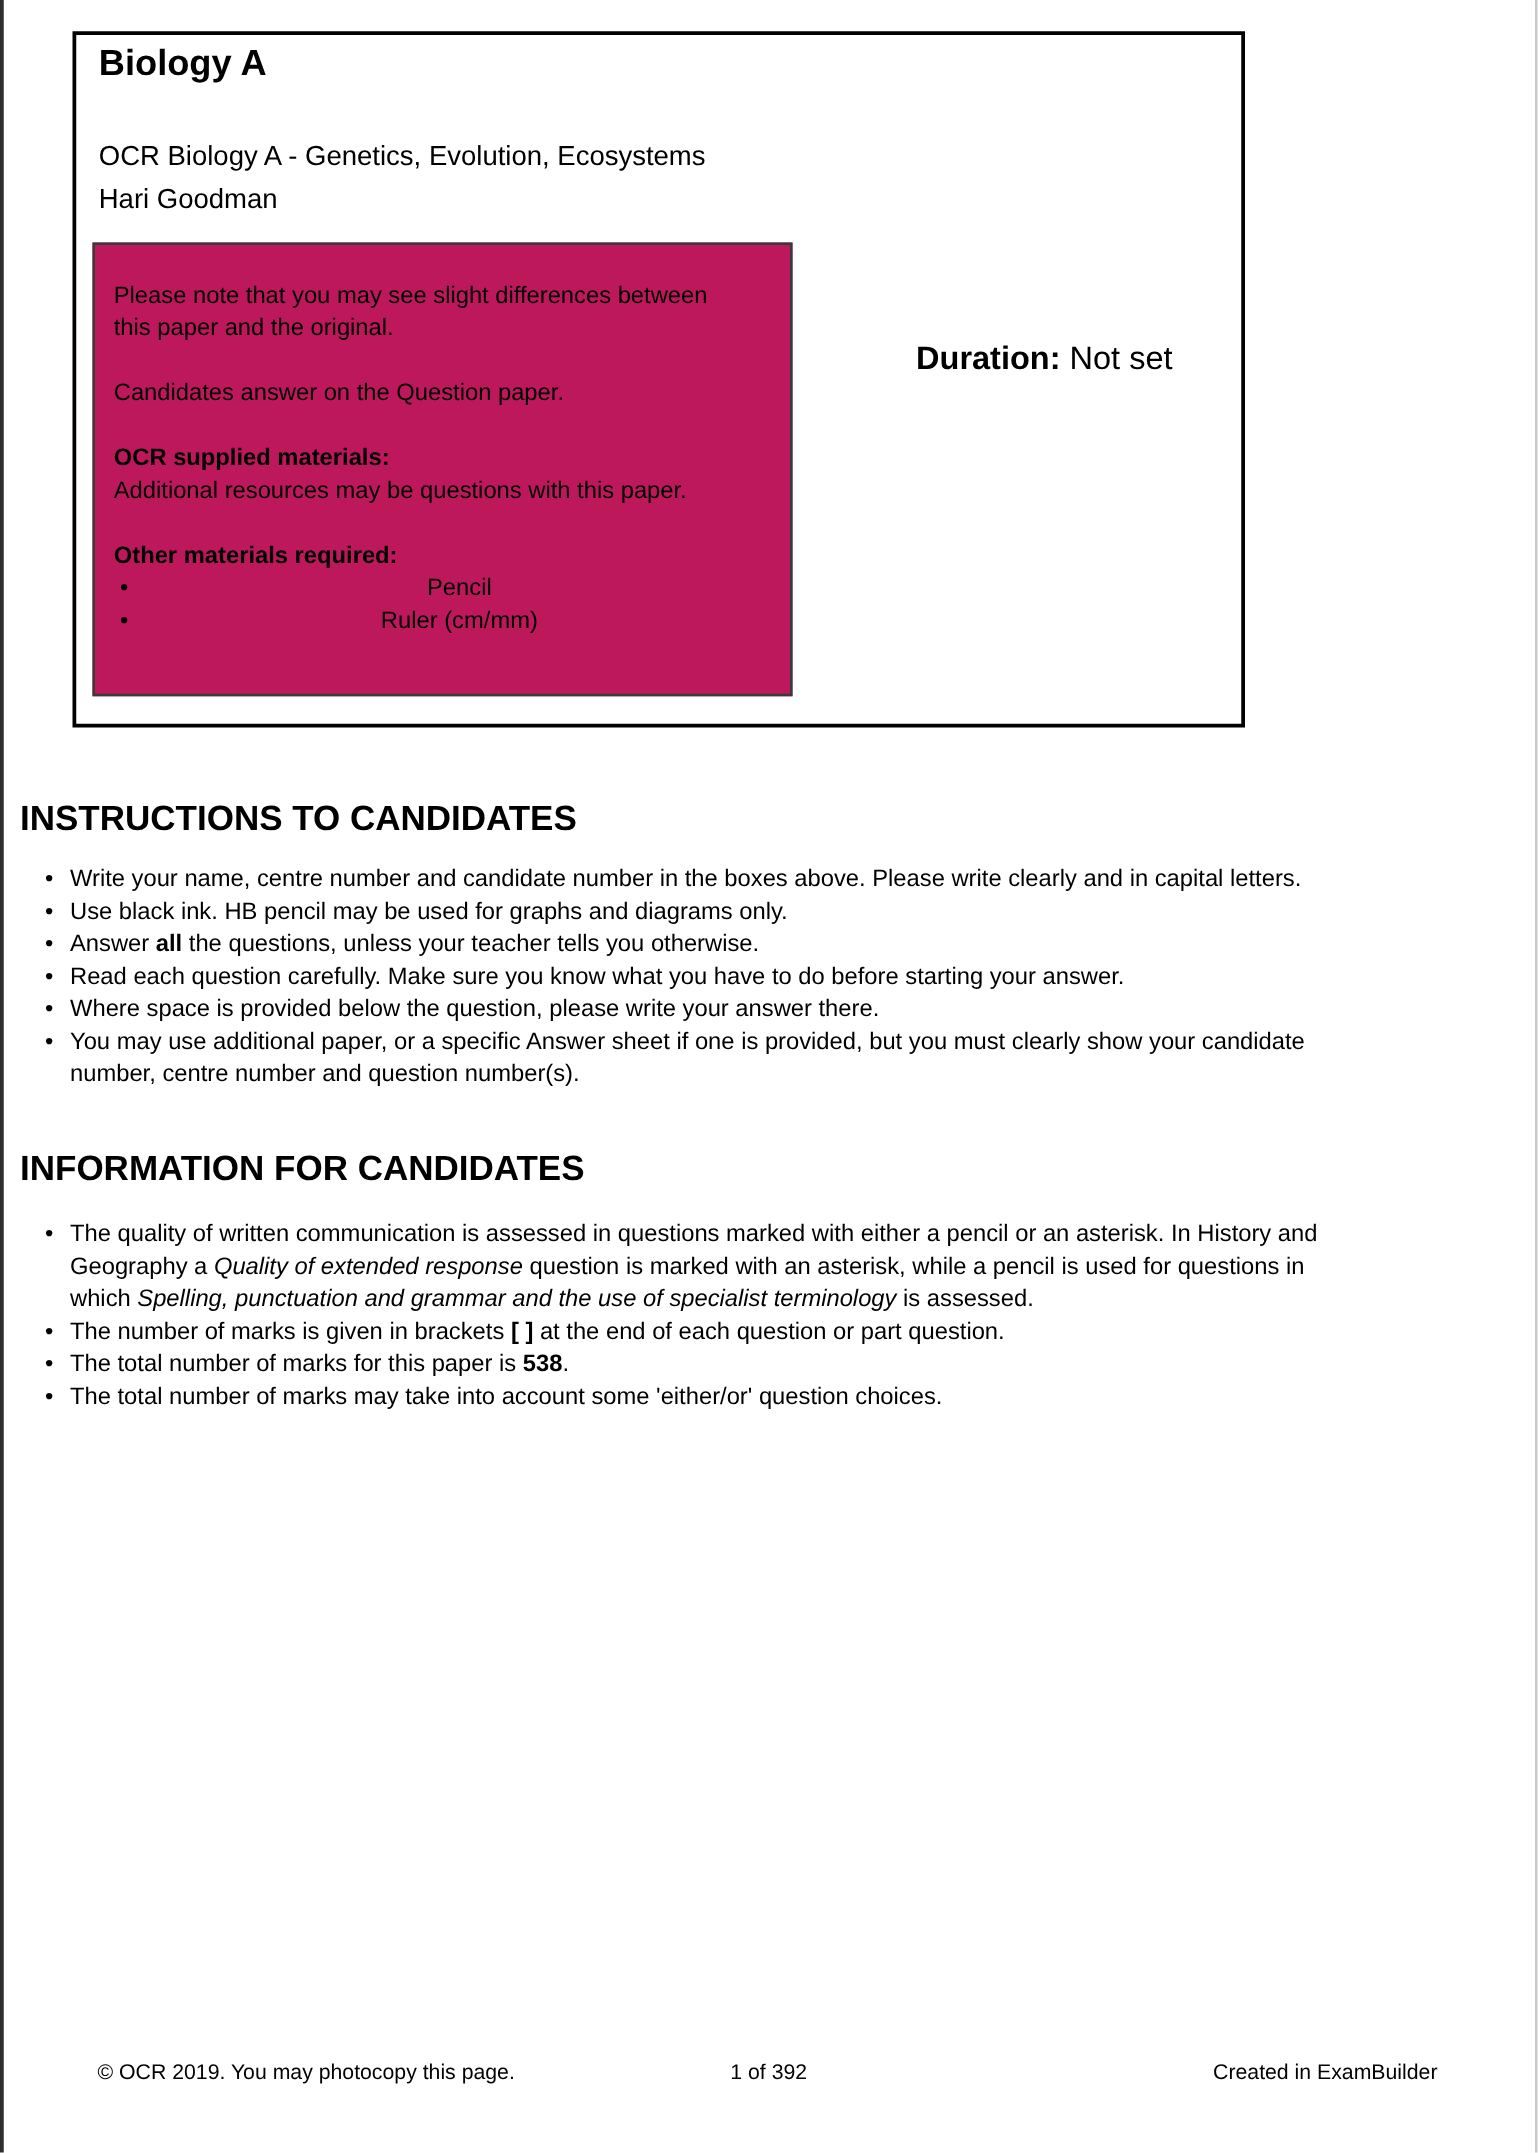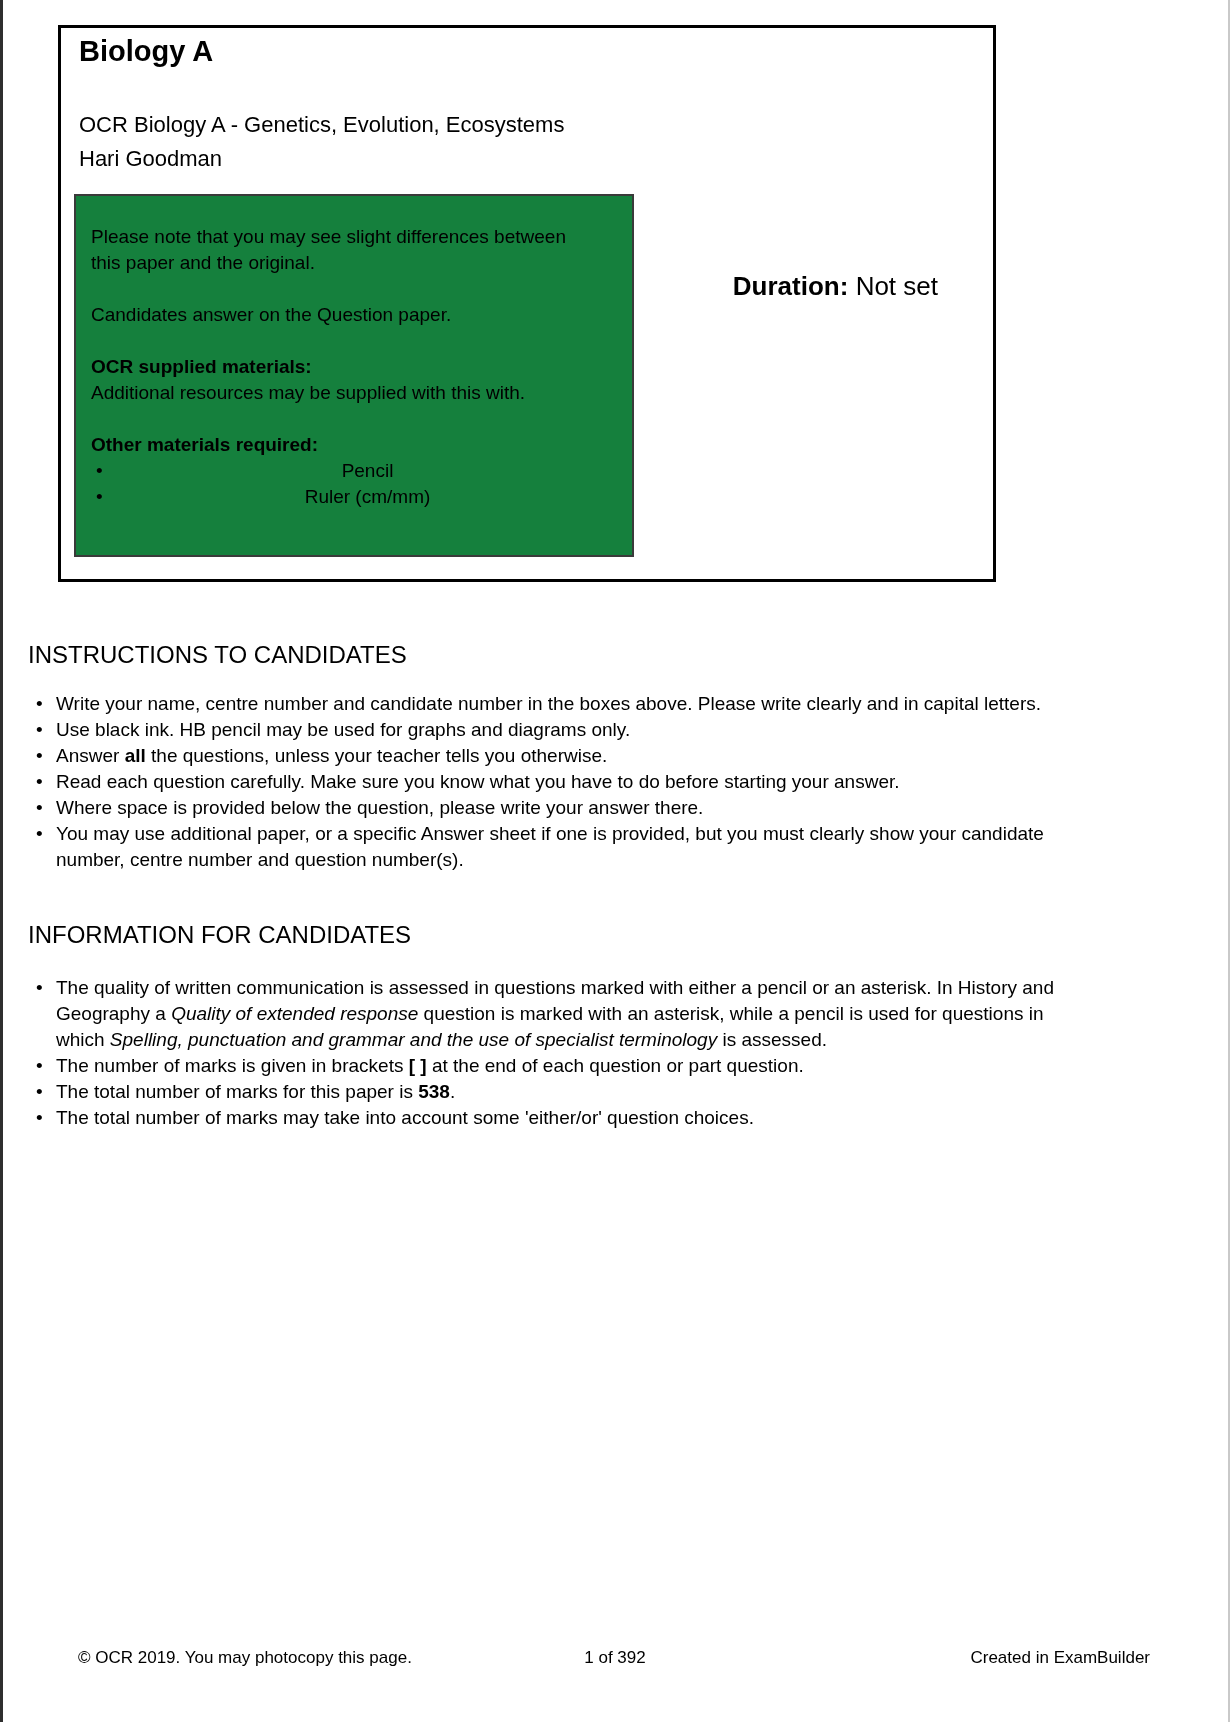--- a/index.html
+++ b/index.html
@@ -30,34 +30,34 @@
   }
   .duration-line {
     position:absolute; right:55px; top:242px;
     font-size:26px; line-height:32px; white-space:nowrap;
   }
   .duration-line .dlabel { font-weight:bold; }
 
   
   .notice-box {
     position:absolute; left:13px; top:166px; width:560px; height:363px;
-    background:#15803d; border:2px solid #3a3a3a; box-sizing:border-box;
+    background:#be185d; border:2px solid #3a3a3a; box-sizing:border-box;
     padding:28px 18px 0 15px;
     font-size:19px; line-height:26px;
   }
   .notice-box .para { margin:0 0 26px 0; }
   .notice-box .bold-line { font-weight:bold; }
   ul.notice-list { list-style:none; margin:0; padding:0;text-align:center; }
   ul.notice-list li { position:relative; padding-left:30px; }
   ul.notice-list li::before { content:"\2022"; position:absolute; left:5px; }
 
   
   .section-heading {
-    position:absolute; left:28px;
-    font-size:24px; font-weight:normal; line-height:34px;
+    position:absolute; left:16px;
+    font-size:28px; font-weight:bold; line-height:34px;
     letter-spacing:0px;
   }
   .h-instructions { top:638px; }
   .h-information  { top:918px; }
 
   ul.bullets {
     position:absolute; left:28px; width:1165px;
     list-style:none; margin:0; padding:0;
     font-size:19px; line-height:26px;
   }
@@ -89,21 +89,21 @@
   <div class="duration-line">
     <span class="dlabel">Duration:</span>
     <span>Not set</span>
   </div>
 
   <div class="notice-box">
     <div class="para"><span>Please note that you may see slight differences between</span><br><span>this paper and the original.</span></div>
     <div class="para">Candidates answer on the Question paper.</div>
     <div class="para">
       <div class="bold-line">OCR supplied materials:</div>
-      <div>Additional resources may be supplied with this with.</div>
+      <div>Additional resources may be questions with this paper.</div>
     </div>
     <div class="para">
       <div class="bold-line">Other materials required:</div>
       <ul class="notice-list">
           <li><span>Pencil</span></li>
           <li><span>Ruler (cm/mm)</span></li>
         </ul>
     </div>
   </div>
 </div>

